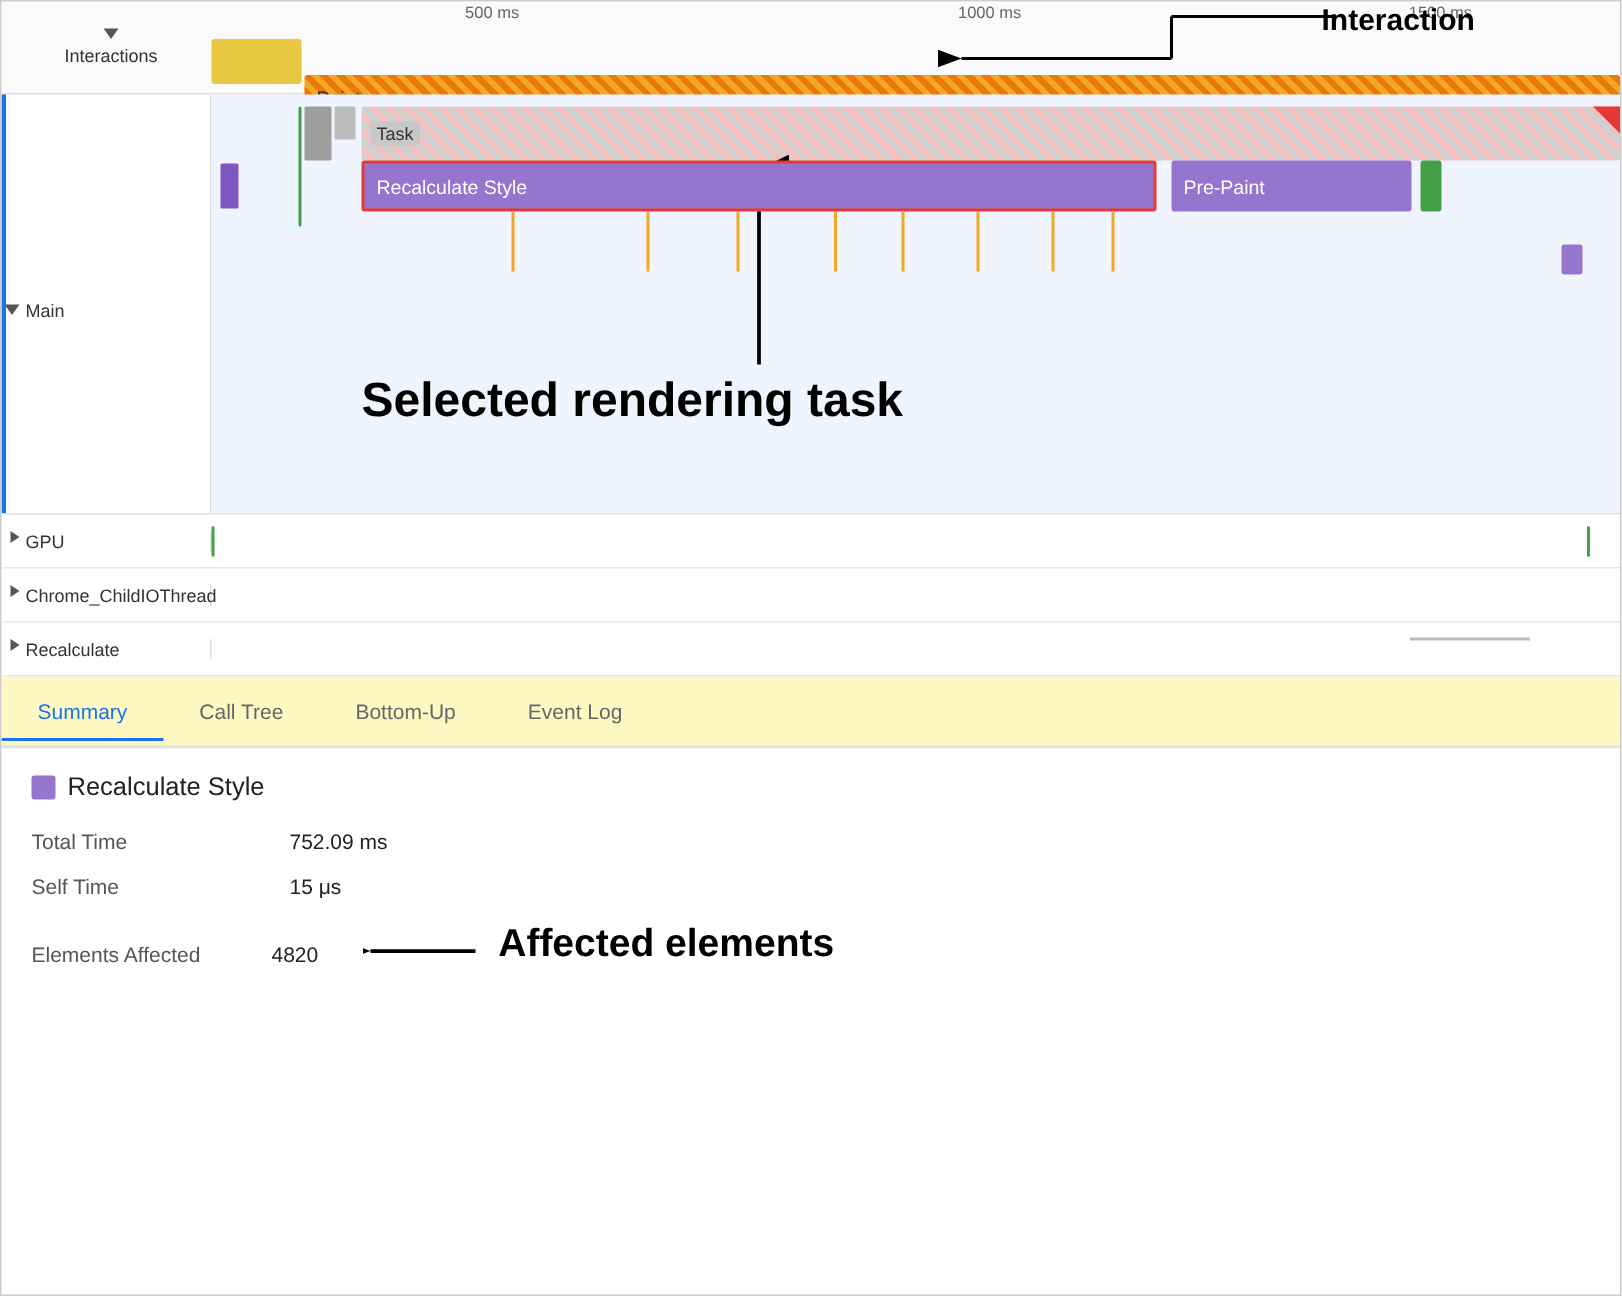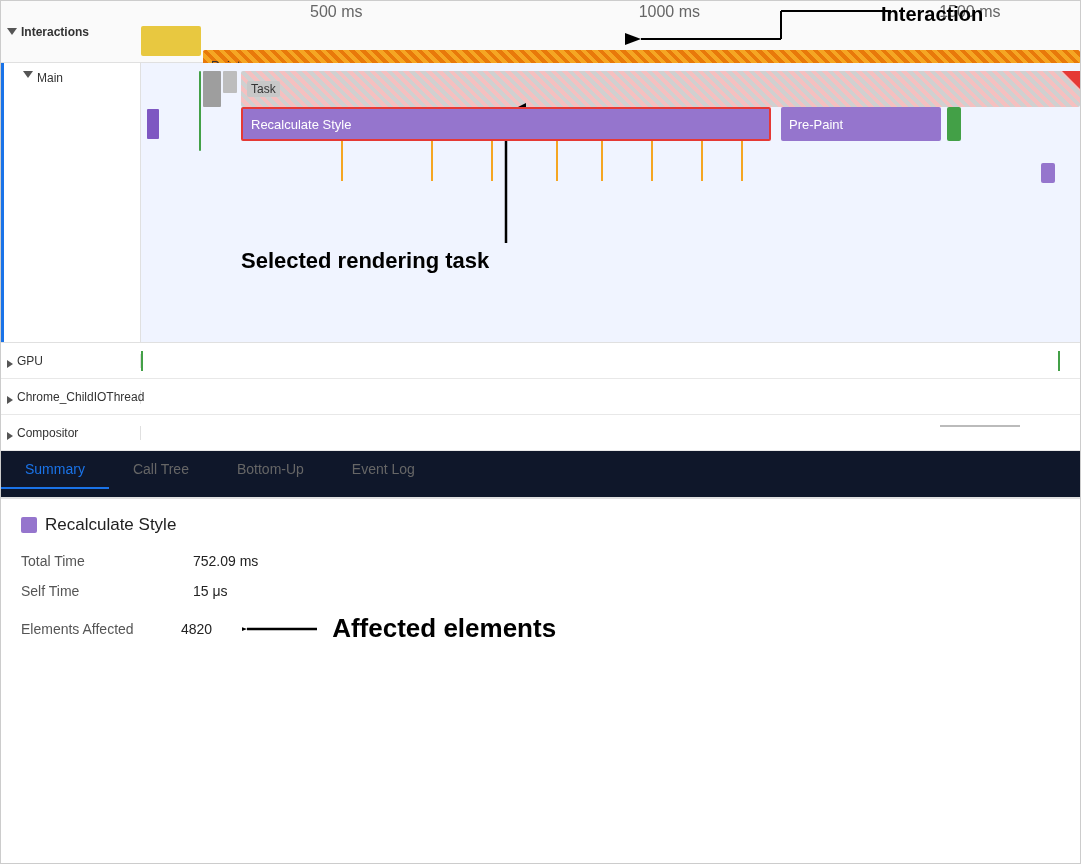--- a/index.html
+++ b/index.html
@@ -24,38 +24,39 @@
     }
     .row-label {
       width: 140px;
       min-width: 140px;
       padding-left: 6px;
       display: flex;
       align-items: center;
       gap: 4px;
       font-size: 12px;
       color: #333;
-      font-weight: 700;
+      font-weight: 400;
+      flex-direction: column;
     }
     .triangle {
       width: 0; height: 0;
       border-left: 5px solid transparent;
       border-right: 5px solid transparent;
       border-top: 7px solid #555;
       display: inline-block;
     }
     .triangle-right {
       border-top: 5px solid transparent;
       border-bottom: 5px solid transparent;
       border-left: 7px solid #555;
       border-right: none;
     }
     .ruler-mark {
       position: absolute;
-      font-size: 16px;
+      font-size: 11px;
       color: #666;
     }
 
     .interactions-track {
       position: absolute;
       left: 140px;
       top: 18px;
       right: 0;
       height: 44px;
       display: flex;
@@ -97,24 +98,24 @@
     .main-row {
       display: flex;
       align-items: stretch;
       min-height: 280px;
       border-bottom: 1px solid #e0e0e0;
       position: relative;
     }
     .main-label {
       width: 140px;
       min-width: 140px;
-      padding-left: 22px;
+      padding-left: 2px;
       padding-top: 8px;
       display: flex;
-      align-items: flex-start;
+      align-items: center;
       gap: 4px;
       font-size: 12px;
       color: #333;
       font-weight: 500;
       border-right: 1px solid #e0e0e0;
       position: relative;
     }
     .main-label::after {
       content: '';
       position: absolute;
@@ -247,39 +248,39 @@
       height: 36px;
       border-bottom: 1px solid #e8e8e8;
     }
     .thread-label {
       width: 140px;
       min-width: 140px;
       padding-left: 6px;
       font-size: 12px;
       color: #333;
       display: flex;
-      align-items: flex-end;
+      align-items: flex-start;
       gap: 4px;
       border-right: 1px solid #e0e0e0;
     }
     .thread-track {
       flex: 1;
       position: relative;
       height: 36px;
     }
     .gpu-green-left { position: absolute; left: 0; top: 8px; width: 2px; height: 20px; background: #43a047; }
     .gpu-green-right { position: absolute; right: 20px; top: 8px; width: 2px; height: 20px; background: #43a047; }
     .compositor-gray { position: absolute; right: 60px; top: 10px; width: 80px; height: 2px; background: #bbb; }
 
     
     .tabs-bar {
       display: flex;
-      align-items: flex-start;
+      align-items: center;
       height: 48px;
-      background: #0f172a;
+      background: #fef9c3;
       border-bottom: 2px solid #e0e0e0;
       padding-left: 0;
     }
     .tab {
       padding: 10px 24px;
       font-size: 14px;
       color: #666;
       cursor: pointer;
       border-bottom: 2px solid transparent;
       margin-bottom: -2px;
@@ -328,21 +329,21 @@
     }
     .stat-value {
       color: #222;
       font-size: 14px;
     }
 
     
     .bottom-annotation-area {
       position: relative;
       display: flex;
-      align-items: center;
+      align-items: flex-end;
       margin-top: 10px;
     }
     .affected-label {
       color: #555;
       font-size: 14px;
       width: 160px;
       flex-shrink: 0;
     }
     .affected-value {
       font-size: 14px;
@@ -435,21 +436,21 @@
 
       <svg style="position:absolute;left:0;top:0;width:100%;height:280px;pointer-events:none;overflow:visible;">
         <defs>
             <marker id="arrowhead-up" markerWidth="8" markerHeight="8" refX="4" refY="0" orient="auto">
               <path d="M0,8 L4,0 L8,8 Z" fill="#000"></path>
             </marker>
           </defs>
         <line x1="365" y1="78" x2="365" y2="50" stroke="#000" stroke-width="2.5" marker-end="url(#arrowhead-up)"></line>
         <line x1="365" y1="78" x2="365" y2="180" stroke="#000" stroke-width="2.5"></line>
       </svg>
-      <div style="position:absolute;top:185px;left:100px;font-size:22px;font-weight:700;color:#000;white-space:nowrap;">
+      <div style="position:absolute;top:185px;left:100px;font-size:32px;font-weight:700;color:#000;white-space:nowrap;">
         <span>Selected rendering task</span>
       </div>
 
     </div>
   </div>
 
   <div class="thread-row">
     <div class="thread-label">
       <span class="triangle-right triangle" style="border-top:4px solid transparent;border-bottom:4px solid transparent;border-left:6px solid #555;border-right:none;"></span>
       <span>GPU</span>
@@ -464,21 +465,21 @@
     <div class="thread-label">
       <span class="triangle-right triangle" style="border-top:4px solid transparent;border-bottom:4px solid transparent;border-left:6px solid #555;border-right:none;"></span>
       <span>Chrome_ChildIOThread</span>
     </div>
     <div class="thread-track"></div>
   </div>
 
   <div class="thread-row">
     <div class="thread-label">
       <span class="triangle-right triangle" style="border-top:4px solid transparent;border-bottom:4px solid transparent;border-left:6px solid #555;border-right:none;"></span>
-      <span>Compositor</span>
+      <span>Recalculate</span>
     </div>
     <div class="thread-track">
       <div class="compositor-gray"></div>
     </div>
   </div>
 
   <div class="tabs-bar">
     <div class="tab active">
       <span>Summary</span>
     </div>

